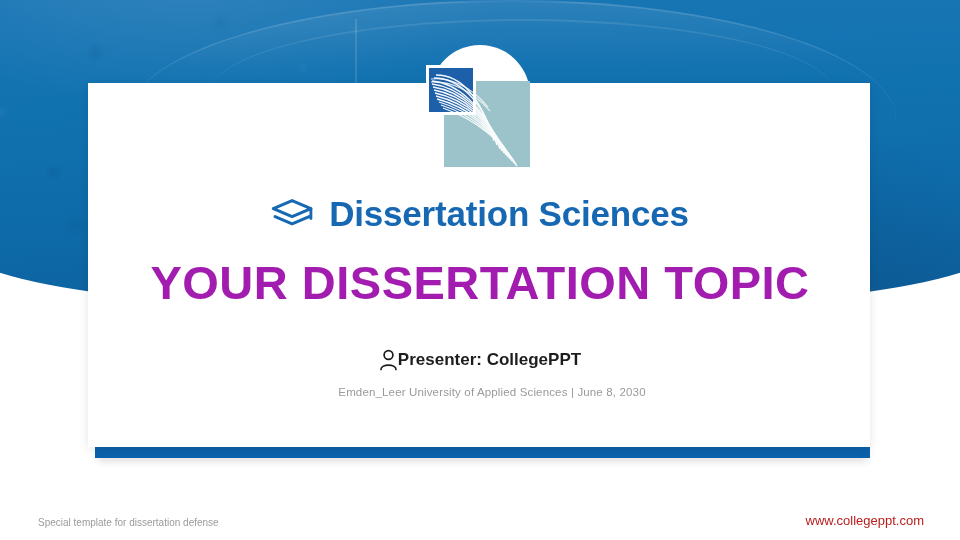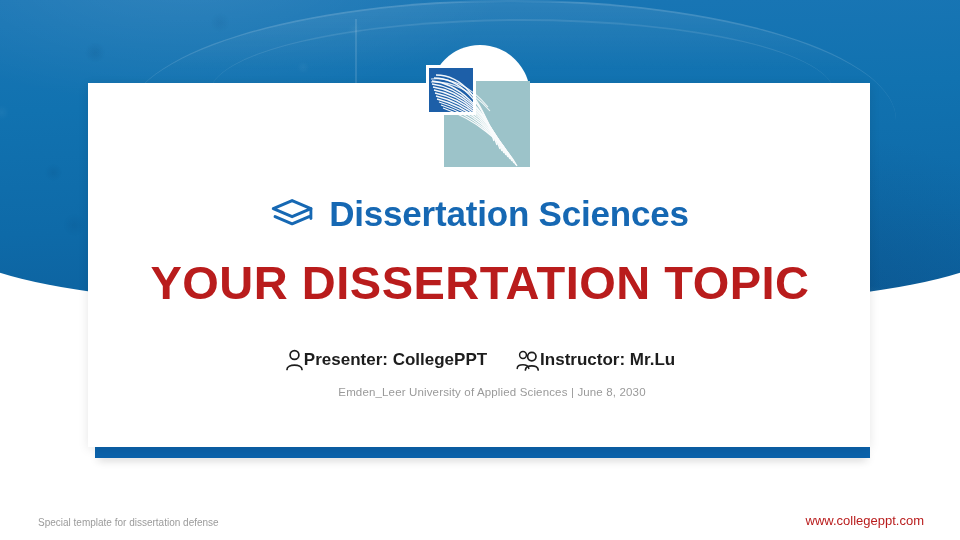--- a/index.html
+++ b/index.html
@@ -156,21 +156,21 @@
     letter-spacing:-0.2px;
     white-space:nowrap;
   }
 
   .main-title {
     position:absolute;
     left:0; right:0; top:255px;
     text-align:center;
     font-size:47px;
     font-weight:bold;
-    color:#b91c1c;
+    color:#a21caf;
     letter-spacing:0.5px;
     white-space:nowrap;
     z-index:5;
   }
 
   .people-row {
     position:absolute;
     left:0; right:0; top:349px;
     display:flex;
     align-items:center;
@@ -275,29 +275,20 @@
   <div class="people-row">
 
     <div class="person">
       <svg class="person-icon" width="19" height="22" viewBox="0 0 19 22">
         <circle cx="9.5" cy="6" r="4.4" fill="none" stroke="#1d1d1d" stroke-width="1.7"></circle>
         <path d="M2 20.5 C 2 14.6, 17 14.6, 17 20.5" fill="none" stroke="#1d1d1d" stroke-width="1.7" stroke-linecap="round"></path>
       </svg>
       <span class="person-text">Presenter: CollegePPT</span>
     </div>
 
-    <div class="person">
-      <svg class="person-icon" width="25" height="22" viewBox="0 0 25 22">
-        <circle cx="8" cy="6" r="3.4" fill="none" stroke="#1d1d1d" stroke-width="1.5"></circle>
-        <path d="M2.2 19.5 C 2.2 14.6, 13.8 14.6, 13.8 19.5" fill="none" stroke="#1d1d1d" stroke-width="1.5" stroke-linecap="round"></path>
-        <circle cx="16.8" cy="7.6" r="4.2" fill="none" stroke="#1d1d1d" stroke-width="1.7"></circle>
-        <path d="M10.4 21 C 10.4 15.4, 23.2 15.4, 23.2 21" fill="none" stroke="#1d1d1d" stroke-width="1.7" stroke-linecap="round"></path>
-      </svg>
-      <span class="person-text">Instructor: Mr.Lu</span>
-    </div>
 
   </div>
 
   <div class="meta-line">Emden_Leer University of Applied Sciences | June 8, 2030</div>
 
   <div class="footer-left">Special template for dissertation defense</div>
   <div class="footer-right">www.collegeppt.com</div>
 
 </div>
 

